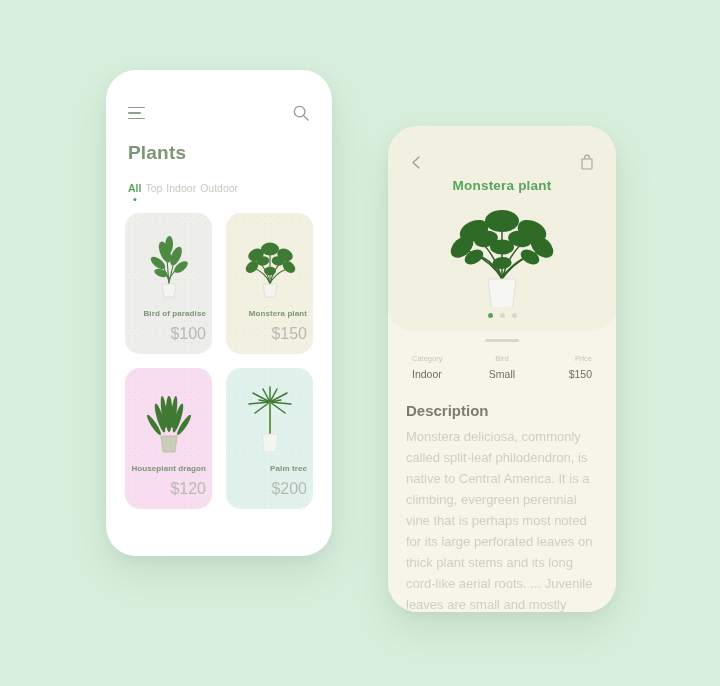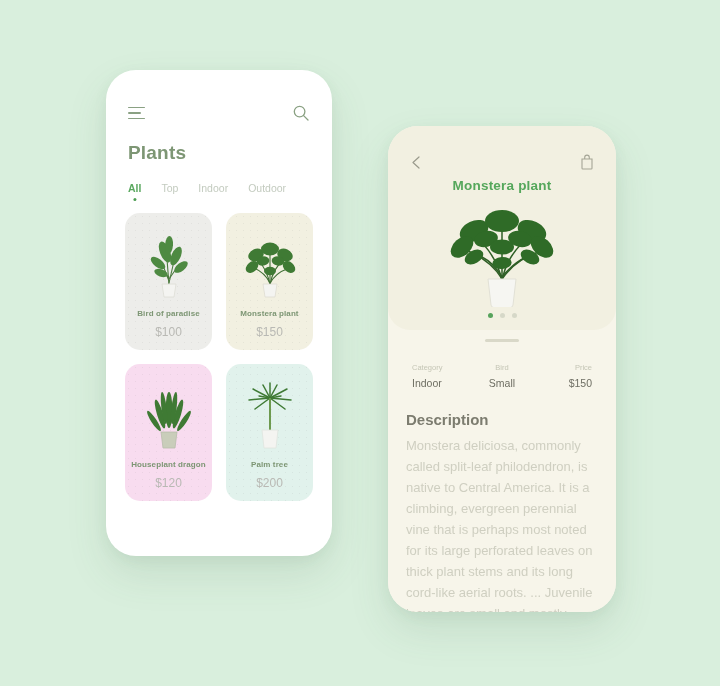--- a/index.html
+++ b/index.html
@@ -42,54 +42,54 @@
   .search-ico { width: 18px; height: 18px; cursor: pointer; }
   .search-ico svg { display: block; }
 
   .page-title {
     margin: 20px 0 0 22px;
     font-size: 19px; font-weight: bold; letter-spacing: .2px;
     color: #7d9674;
   }
 
   .tabs {
-    display: flex; gap: 20px; margin: 18px 0 0 22px; align-items: flex-start;
+    display: flex; gap: 4px; margin: 18px 0 0 22px; align-items: flex-start;
   }
   .tab {
     font-size: 10.5px; color: #c3cbbf; cursor: pointer;
     position: relative; padding-bottom: 7px;
   }
   .tab.active { color: #5aa85f; font-weight: bold; }
   .tab.active::after {
     content: ""; position: absolute; left: 50%; bottom: 0;
     transform: translateX(-50%);
     width: 3.2px; height: 3.2px; border-radius: 50%; background: #4e9f54;
   }
 
   .grid {
     display: grid; grid-template-columns: 1fr 1fr; gap: 14px;
     padding: 12px 19px 0 19px;
   }
   .card {
     border-radius: 15px; padding: 10px 6px 11px 6px;
-    text-align: center;
+    text-align: right;
     background-image:
       radial-gradient(rgba(120,120,120,.10) .7px, transparent .7px);
     background-size: 7px 7px;
     cursor: pointer;
   }
   .card .thumb {
     height: 76px; display: flex; align-items: flex-end; justify-content: center;
   }
   .card .thumb svg { display: block; }
   .card .cname {
     margin-top: 10px; font-size: 8px; font-weight: bold; color: #7d9674;
     letter-spacing: .1px;
   }
-  .card .cprice { margin-top: 7px; font-size: 12px; color: #b9b9b4; }
+  .card .cprice { margin-top: 7px; font-size: 16px; color: #b9b9b4; }
 
   
   .hero {
     background: #f2f0e1; height: 204px; position: relative;
     border-bottom-left-radius: 22px; border-bottom-right-radius: 22px;
   }
   .detail-header {
     display: flex; align-items: center; justify-content: space-between;
     padding: 28px 22px 0 22px;
   }
@@ -111,21 +111,21 @@
     background-image:
       radial-gradient(rgba(150,150,120,.13) .7px, transparent .7px);
     background-size: 8px 8px;
     height: 282px; position: relative;
   }
   .grabber {
     width: 34px; height: 2.6px; border-radius: 3px; background: #d9d8c8;
     margin: 9px auto 0 auto; cursor: pointer;
   }
   .specs {
-    display: flex; justify-content: center; margin-top: 21px; padding: 0 6px;
+    display: flex; justify-content: center; margin-top: 12px; padding: 0 6px;
   }
   .spec { text-align: center; flex: 1; }
   .spec .slabel { font-size: 7.5px; color: #c5c6b6; }
   .spec .sval { margin-top: 5px; font-size: 10.5px; color: #6e6e63; }
   .spec:first-child { text-align: left; }
   .spec:last-child { text-align: right; }
 
   .desc-title {
     margin-top: 22px; font-size: 15px; font-weight: bold; color: #7c7c6f;
   }

